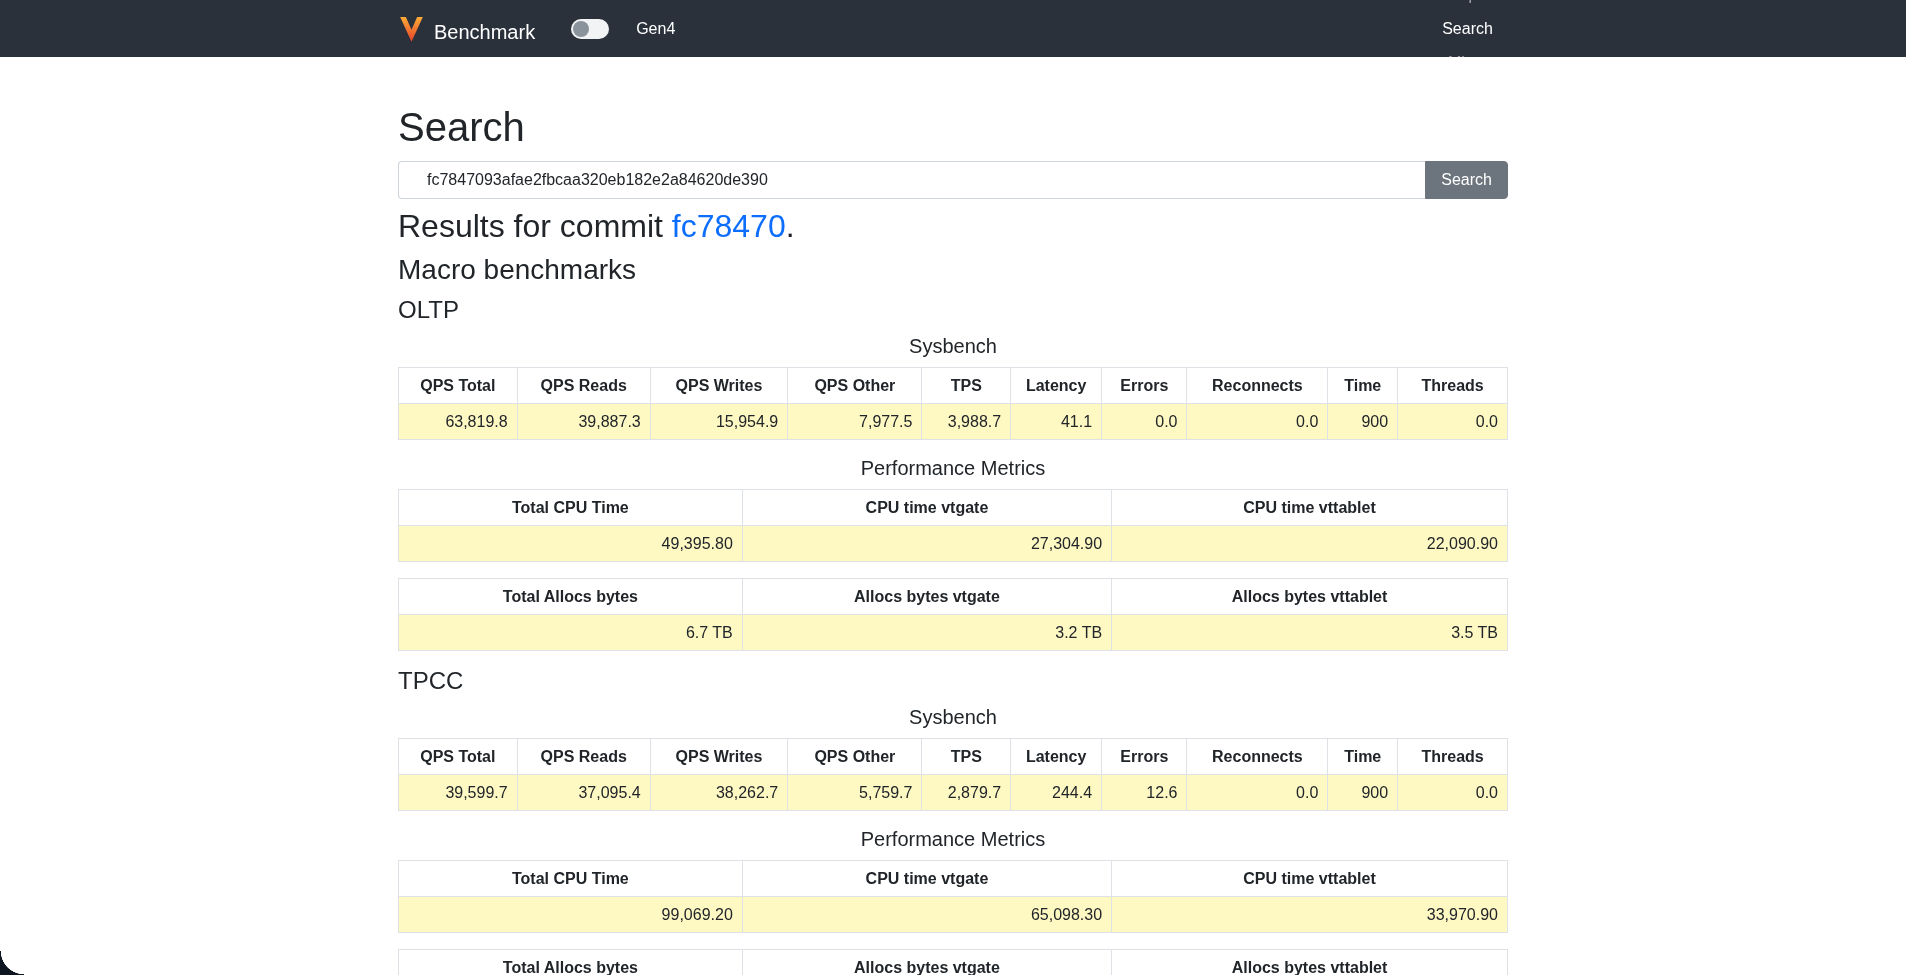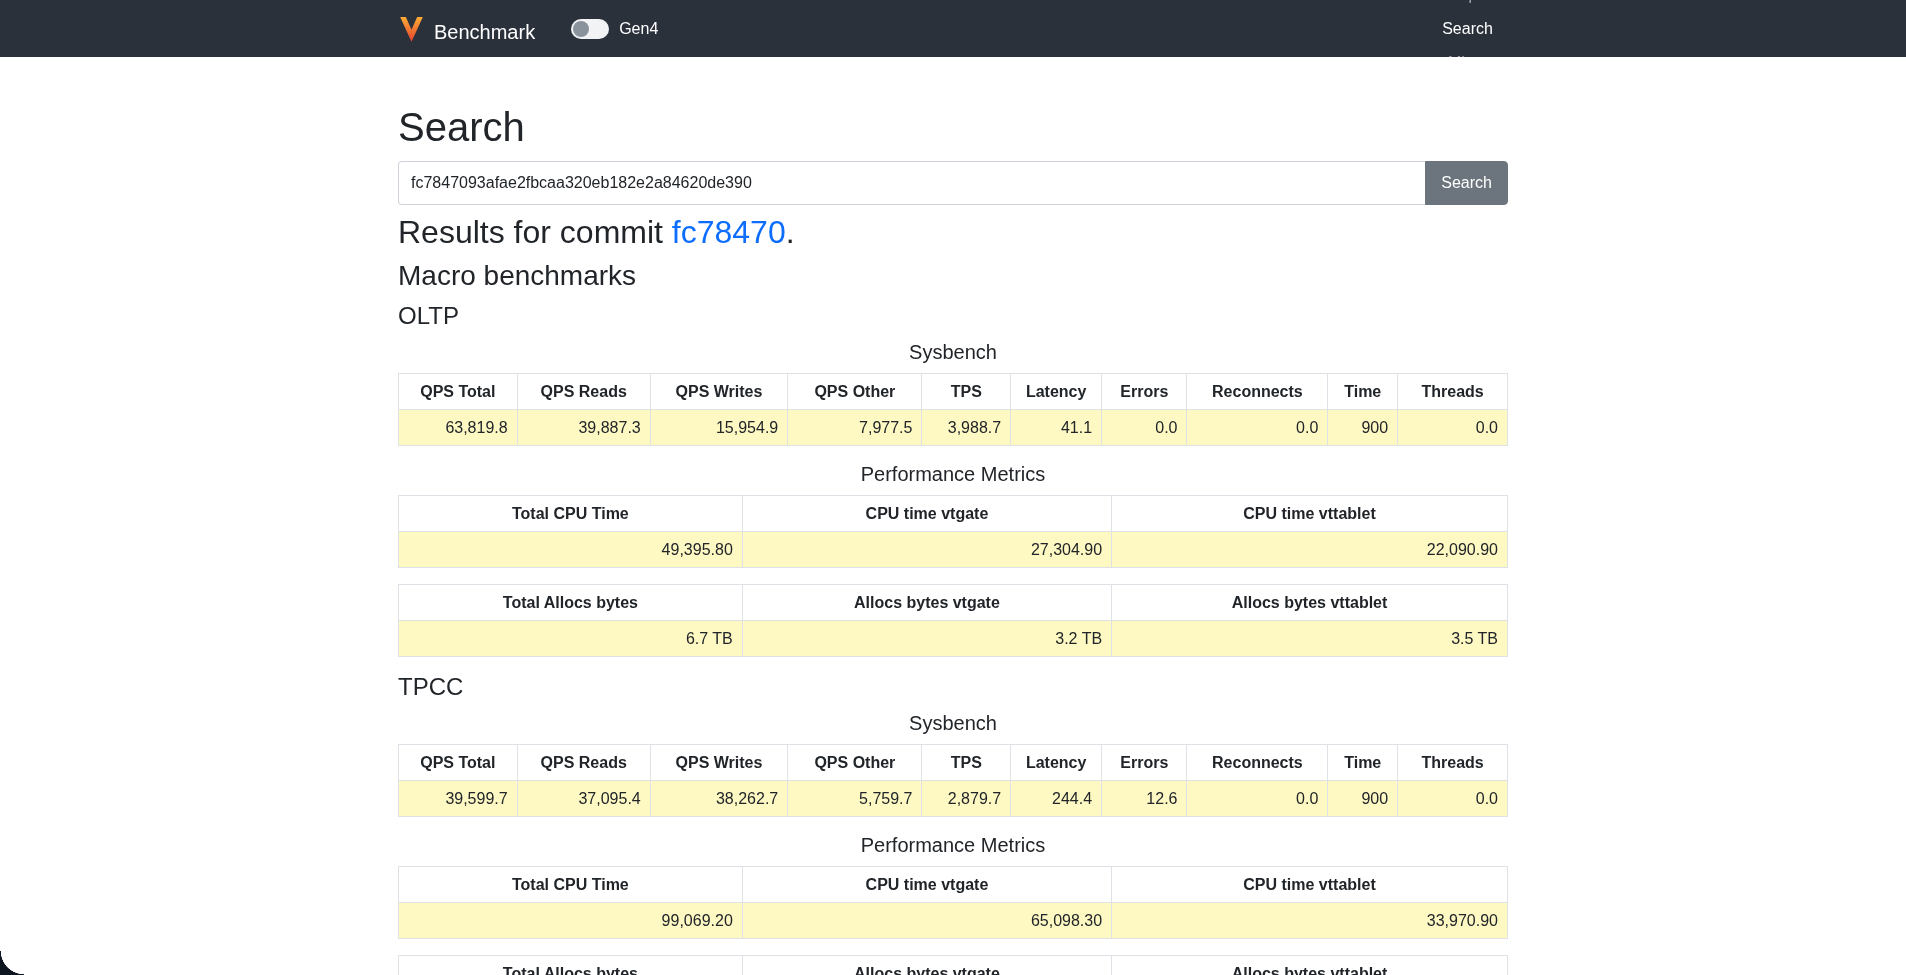--- a/index.html
+++ b/index.html
@@ -14,43 +14,43 @@
     height: 57px; background: #2b313b;
     display: flex; align-items: center;
   }
   .navbar-inner {
     width: 1110px; margin: 0 auto;
     display: flex; align-items: center;
   }
   .brand { display: flex; align-items: flex-end; text-decoration: none; cursor: pointer; }
   .brand svg { width: 27px; height: 30px; display: block; }
   .brand-label { color: #ffffff; font-size: 20px; margin-left: 9px; }
-  .gen4-switch { display: flex; align-items: center; margin-left: 36px; cursor: pointer; }
+  .gen4-switch { display: flex; align-items: center; margin-left: 36px; cursor: pointer; gap: 17px; }
   .switch-track {
     width: 38px; height: 20px; background: #f2f3f5; border-radius: 10px;
     position: relative;
   }
   .switch-knob {
     position: absolute; left: 2px; top: 2px; width: 16px; height: 16px;
     border-radius: 50%; background: #8a929b;
   }
   .gen4-label { color: #ffffff; margin-left: 10px; font-size: 16px; }
   .nav-links { margin-left: auto; display: flex; align-items: center; flex-direction: column; }
   .nav-link {
     color: rgba(255,255,255,0.55); text-decoration: none; font-size: 16px;
     padding: 8px 0; margin-left: 26px; cursor: pointer;
   }
   .nav-link.active { color: #ffffff; }
   
   .main { width: 1110px; margin: 0 auto; padding-top: 46px; }
   h1.page-title { font-size: 40px; font-weight: 500; line-height: 1.2; margin-bottom: 10px; }
   .search-group { display: flex; width: 100%; margin-bottom: 8px; }
   .search-input {
-    flex: 1; height: 44px; border: 1px solid #ced4da; border-right: none;
-    border-radius: 4px 0 0 4px; padding: 6px 12px; font-size: 16px;
+    flex: 1; height: 38px; border: 1px solid #ced4da; border-right: none;
+    border-radius: 4px 0 0 4px; padding: 6px 28px; font-size: 16px;
     color: #212529; font-family: inherit; outline: none;
   }
   .search-btn {
     background: #6c757d; color: #ffffff; border: 1px solid #6c757d;
     border-radius: 0 4px 4px 0; font-size: 16px; padding: 6px 15px;
     cursor: pointer; font-family: inherit;
   }
   h2.results-title { font-size: 32px; font-weight: 500; line-height: 1.2; margin-bottom: 8px; }
   h2.results-title a { color: #0d6efd; text-decoration: none; cursor: pointer; }
   h3.macro-title { font-size: 28px; font-weight: 500; line-height: 1.2; margin-bottom: 9px; }

